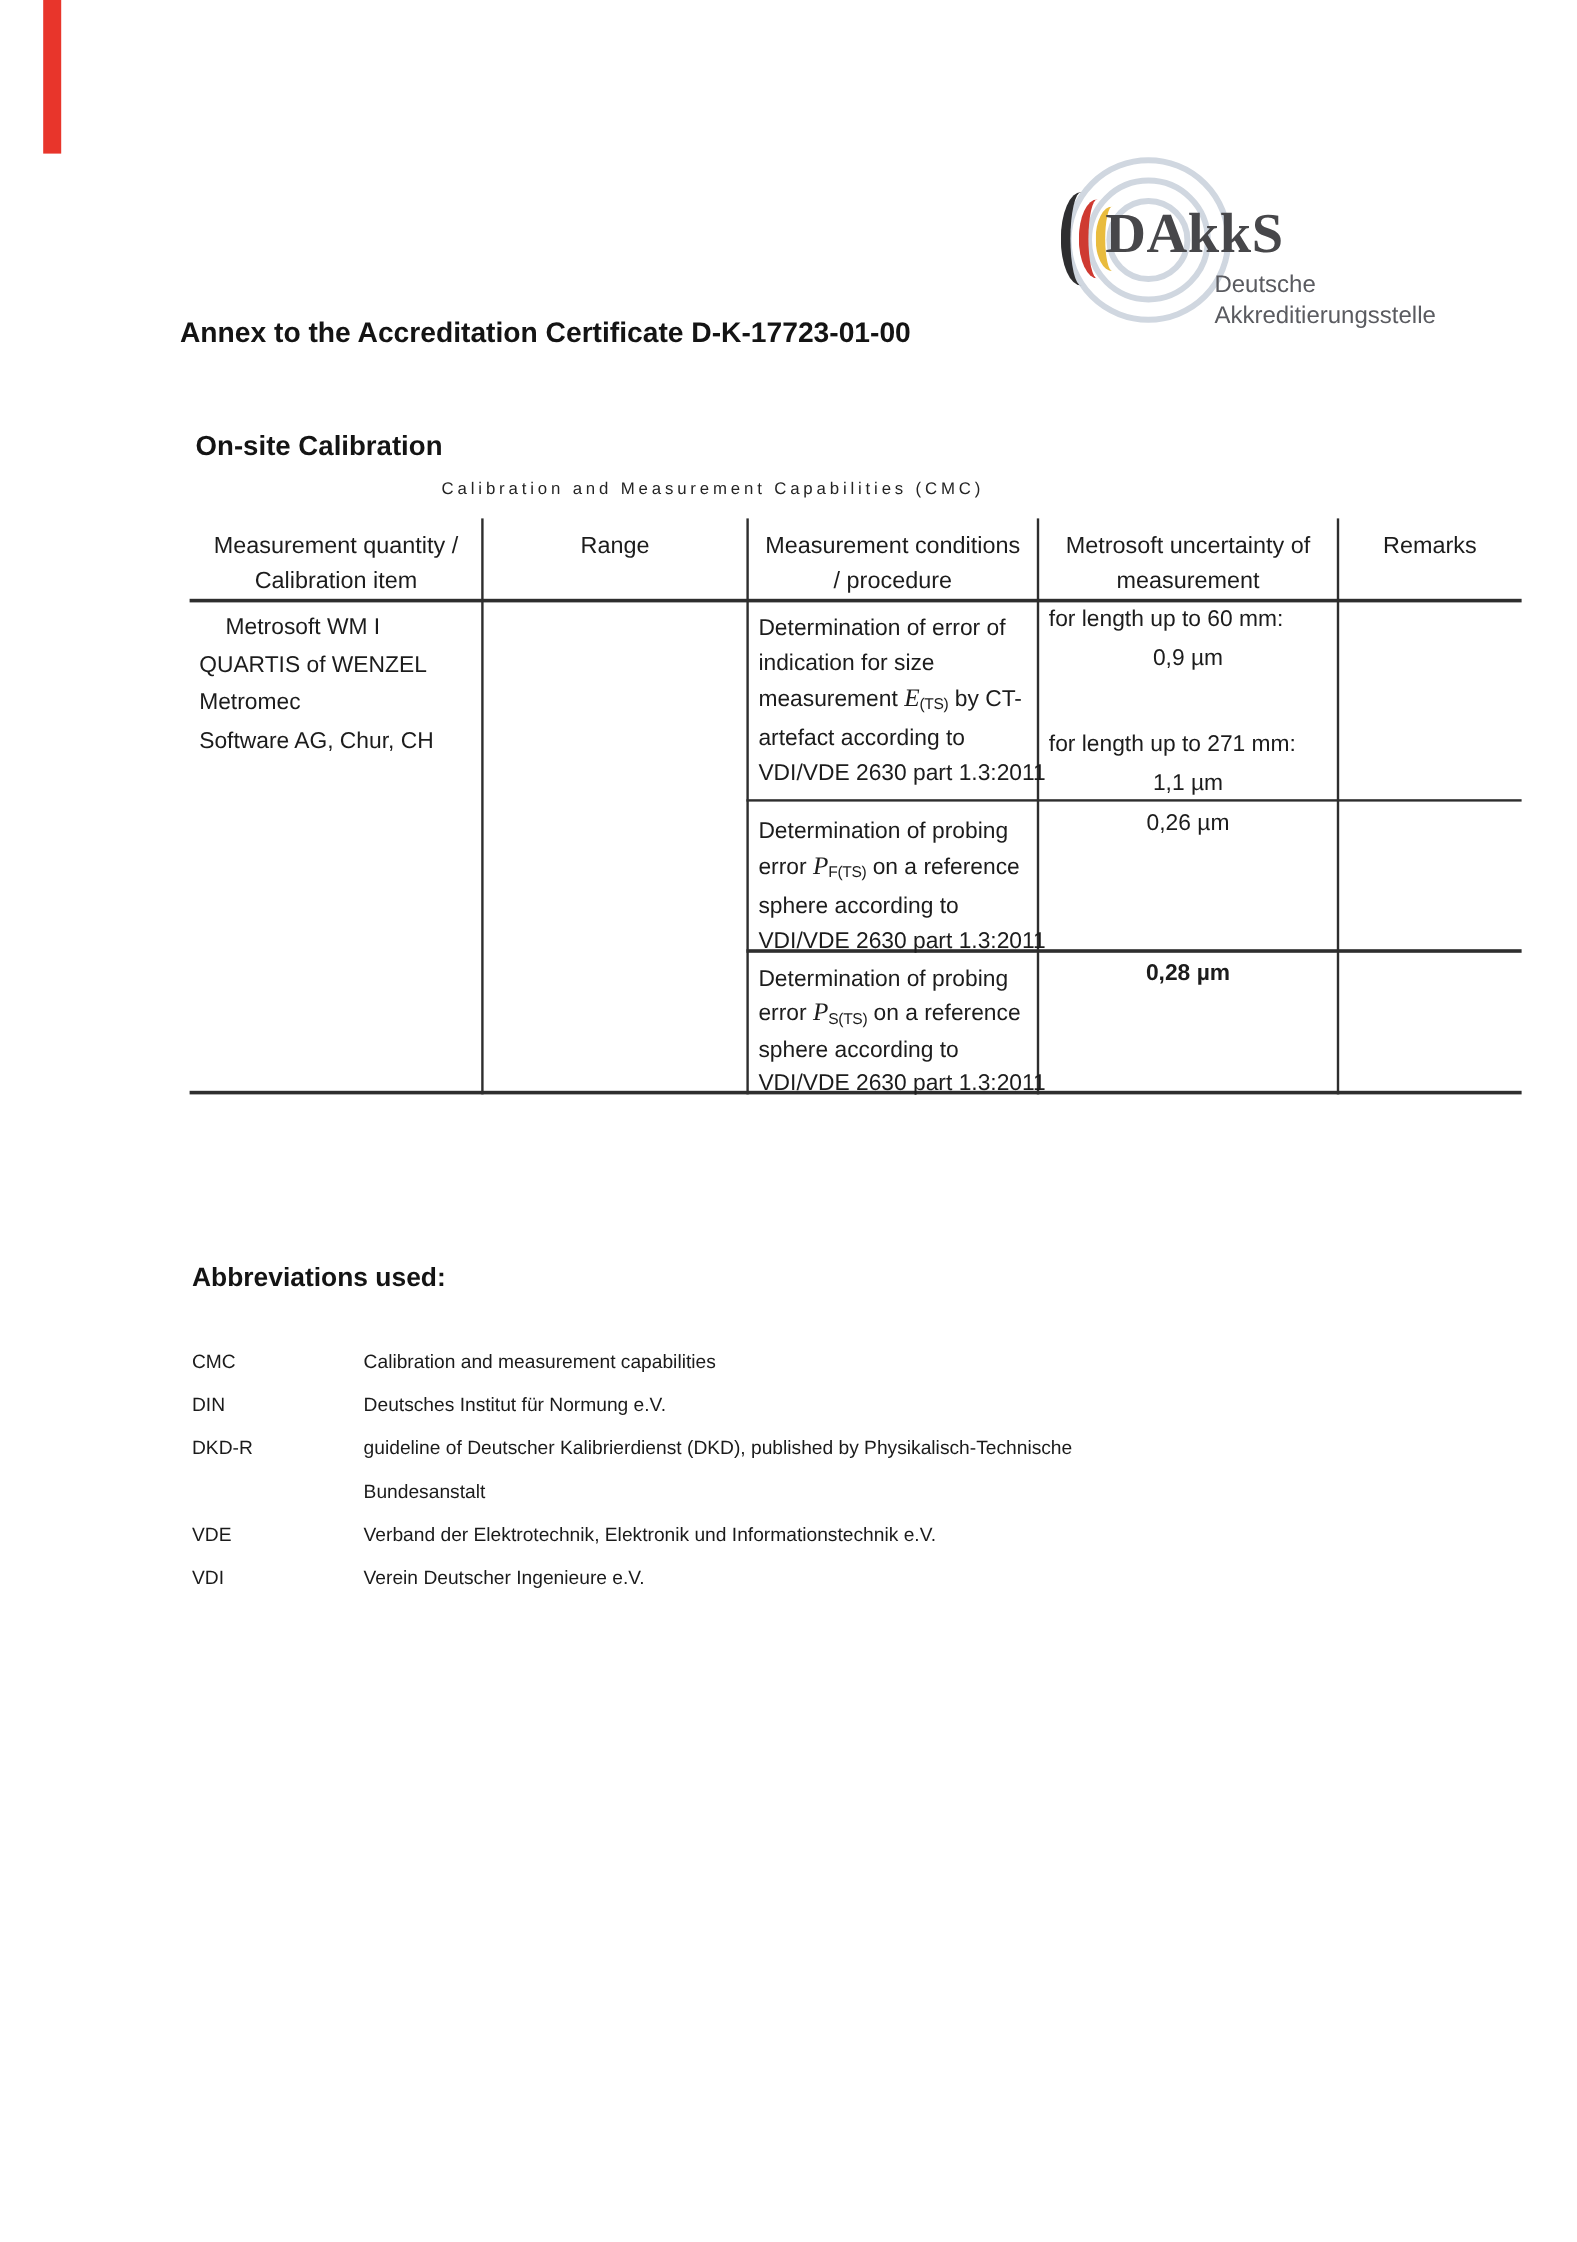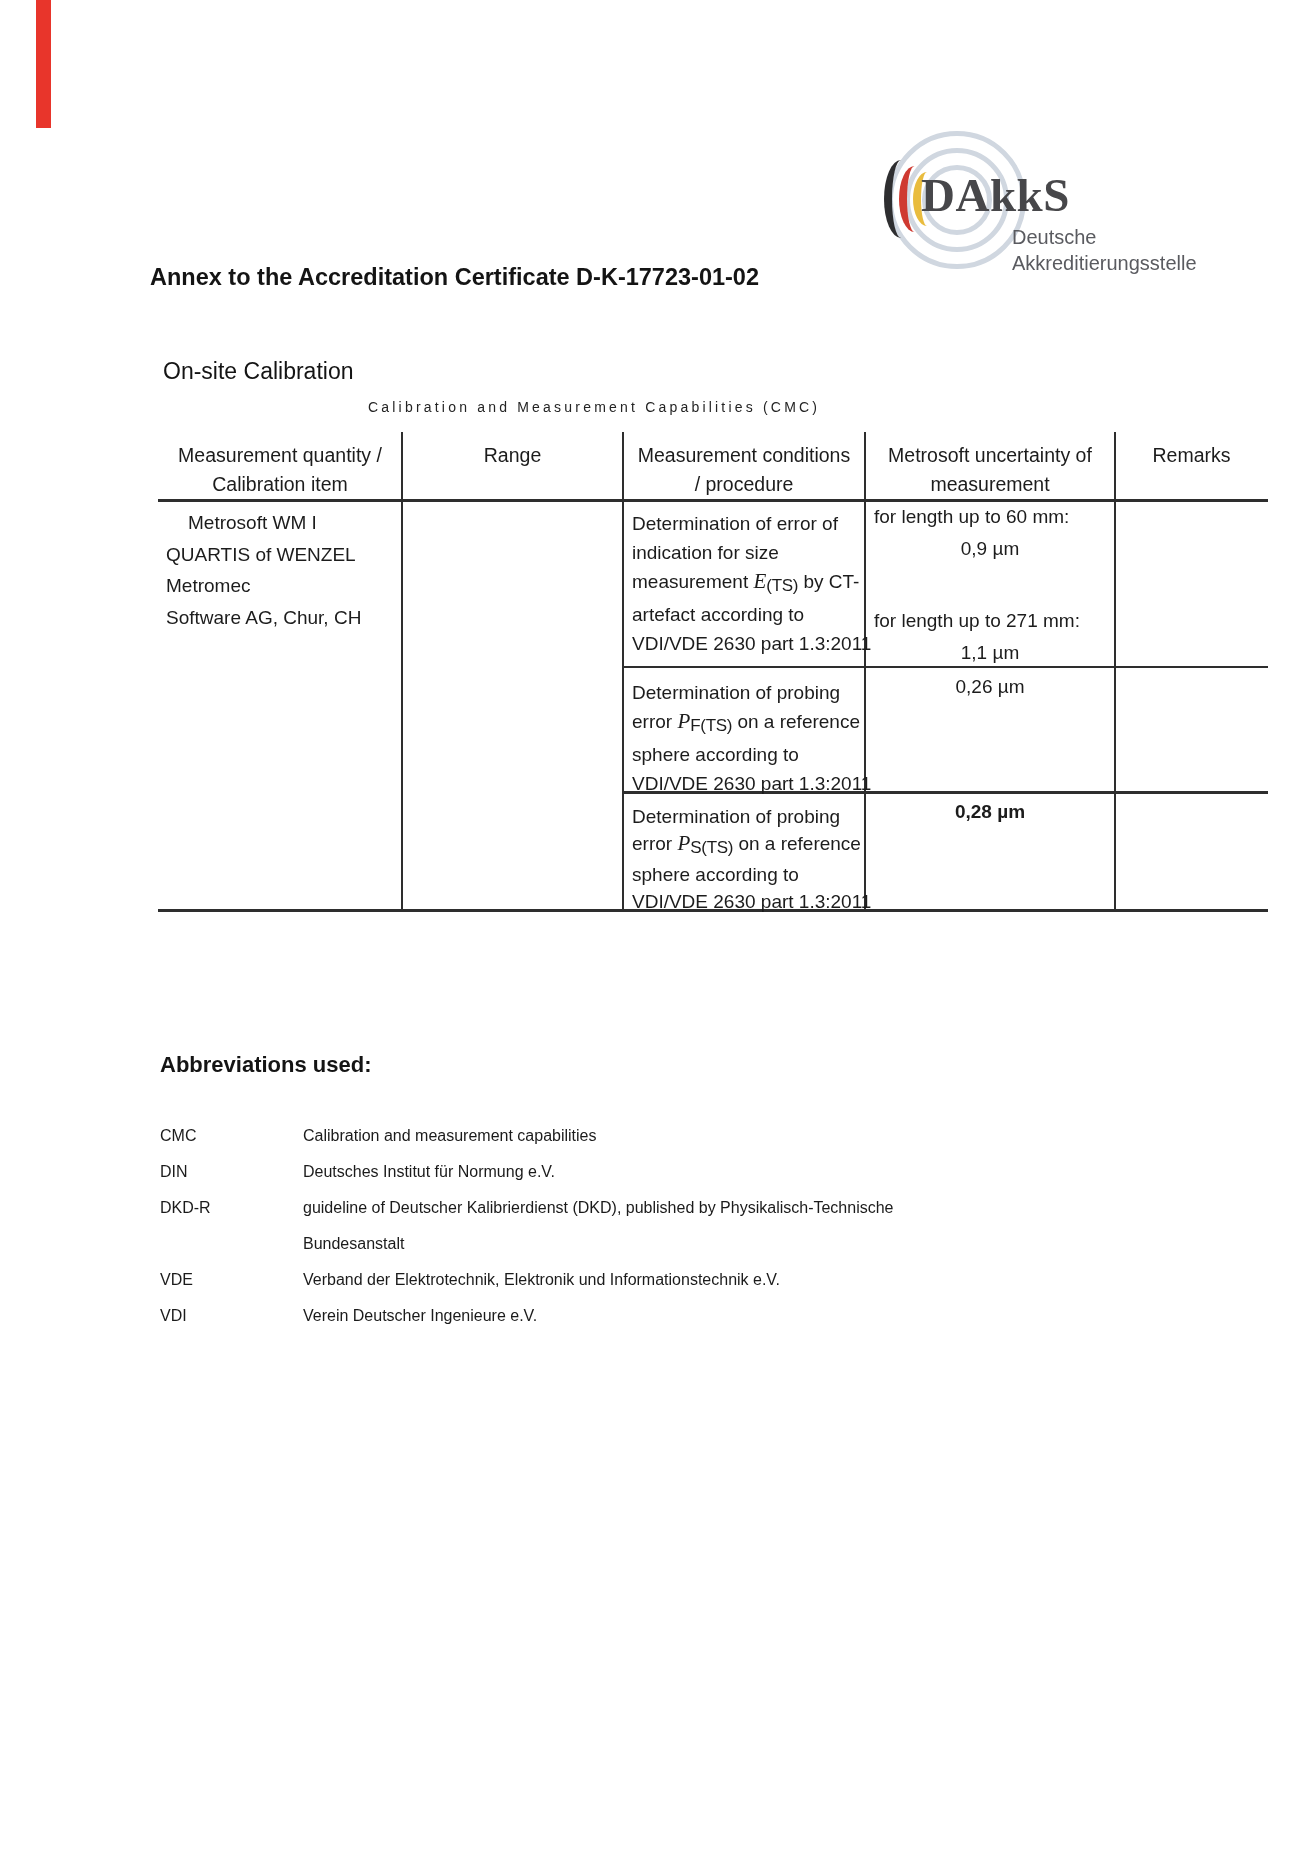--- a/index.html
+++ b/index.html
@@ -24,35 +24,35 @@
           border-top:0; border-right:0; border-bottom:0; }
   .lbar.black  { left:884px; top:160px; width:26px; height:78px; border-left-color:#2e2e30; }
   .lbar.red    { left:899px; top:166px; width:23px; height:66px; border-left-color:#cf3a31; }
   .lbar.yellow { left:913px; top:172px; width:20px; height:54px; border-left-color:#e9bc3e; }
   .wordmark { left:921px; top:168px; font-family:"Liberation Serif", serif; font-weight:bold;
               font-size:47px; color:#47474a; letter-spacing:0.5px; }
   .logo-sub { left:1012px; font-size:20px; color:#5a5b60; }
 
   
   .page-title { left:150px; top:264px; font-size:23.5px; font-weight:bold; color:#141414; }
-  .section-heading { left:163px; top:358px; font-size:23px; font-weight:normal; color:#141414; }
+  .section-heading { left:163px; top:358px; font-size:23px; font-weight:bold; color:#141414; }
   .table-title { left:368px; top:399px; font-size:14px; letter-spacing:3.2px; color:#242424; }
 
   
   .line { position:absolute; background:#2e2e2e; }
   .vline { width:2px; top:432px; height:480px; }
   .hline { height:3px; }
 
   
   .th { position:absolute; top:441px; text-align:center; font-size:19.5px; line-height:29px;
         color:#1c1c1c; white-space:pre-line; }
   .cell { position:absolute; font-size:19px; color:#1c1c1c; }
   .c3block { width:240px; line-height:29px; }
   .sym { font-family:"Liberation Serif", serif; font-style:italic; font-size:21px; }
-  .sub { font-size:17px; vertical-align:-3px; letter-spacing:-0.3px; }
+  .sub { font-size:13px; vertical-align:-3px; letter-spacing:-0.3px; }
   .uval { width:250px; text-align:center; }
 
   
   .abbr-heading { left:160px; top:1052px; font-size:22px; font-weight:bold; color:#141414; }
   .abbr-list { left:160px; top:1118px; width:1060px; font-size:16px; line-height:36px; }
   .abbr-row { display:flex; align-items:flex-start; }
   .abbr-term { width:143px; flex:0 0 143px; }
   .abbr-def { flex:1; white-space:pre-line; }
 </style>
 </head>
@@ -67,21 +67,21 @@
     <div class="ring r2"></div>
     <div class="ring r3"></div>
     <div class="lbar black"></div>
     <div class="lbar red"></div>
     <div class="lbar yellow"></div>
     <div class="abs wordmark">DAkkS</div>
     <div class="abs logo-sub" style="top:226px;">Deutsche</div>
     <div class="abs logo-sub" style="top:252px;">Akkreditierungsstelle</div>
   </div>
 
-  <div class="abs page-title nowrap">Annex to the Accreditation Certificate D-K-17723-01-02</div>
+  <div class="abs page-title nowrap">Annex to the Accreditation Certificate D-K-17723-01-00</div>
   <div class="abs section-heading nowrap">On-site Calibration</div>
   <div class="abs table-title nowrap">Calibration and Measurement Capabilities (CMC)</div>
 
   <div>
 
     <div class="line vline" style="left:401px;"></div>
     <div class="line vline" style="left:622px;"></div>
     <div class="line vline" style="left:864px;"></div>
     <div class="line vline" style="left:1114px;"></div>
     <div class="line hline" style="left:158px; top:499px; width:1110px;"></div>

